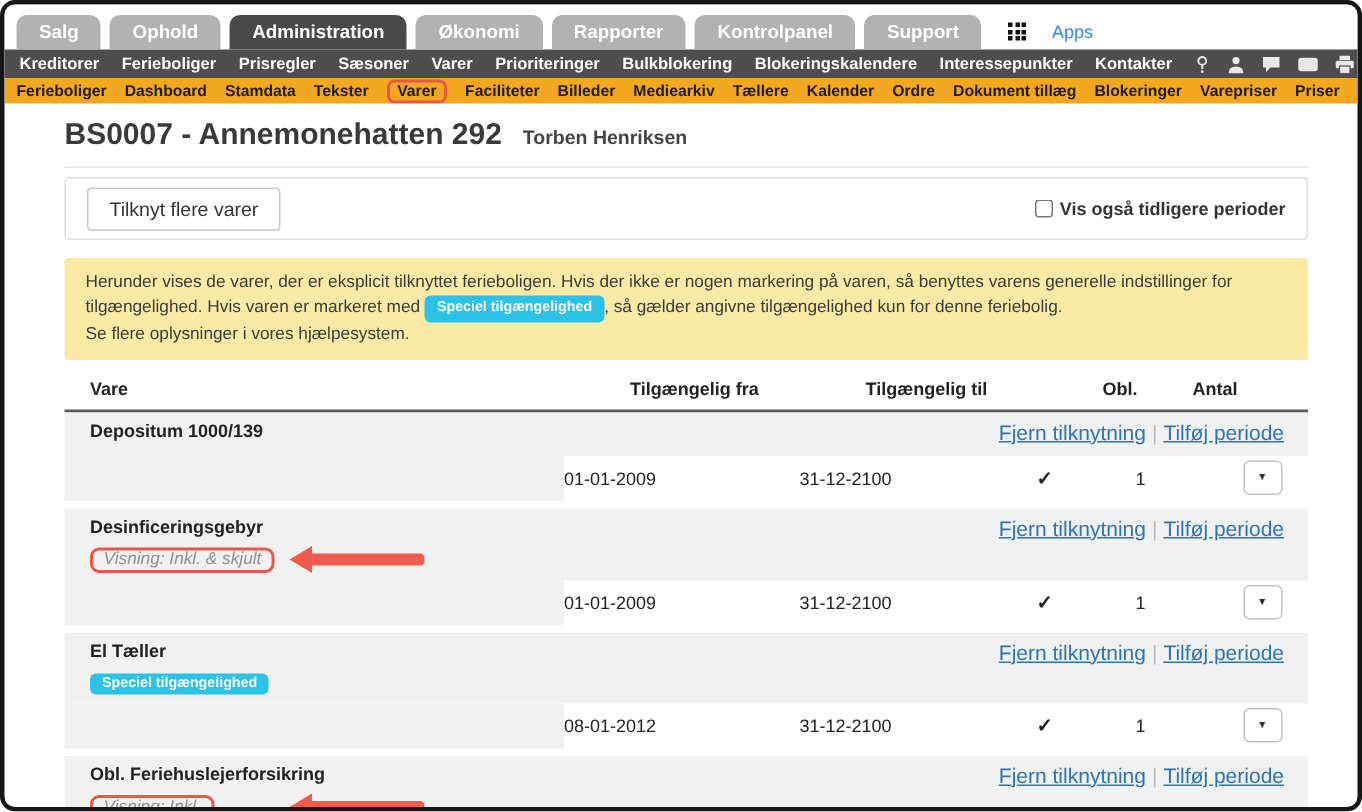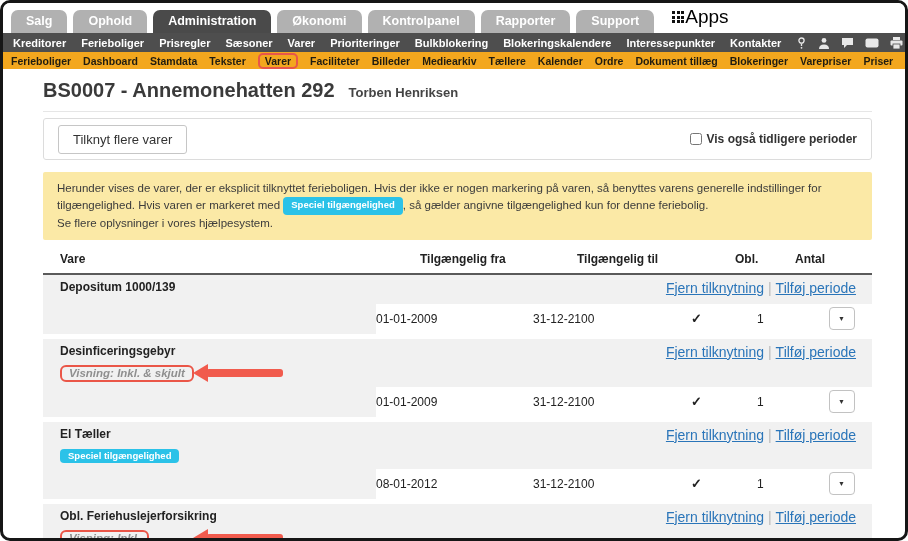--- a/index.html
+++ b/index.html
@@ -9,21 +9,21 @@
     overflow: hidden; background: #fff; position: relative;
   }
   
   .topnav { display: flex; align-items: flex-end; height: 30px; background: #fff; padding-left: 8px; }
   .tab {
     height: 23px; line-height: 23px; padding: 0 15px; margin-right: 6px;
     border-radius: 7px 7px 0 0; background: #b1b1b1; color: #fff;
     font-weight: bold; font-size: 12.5px; cursor: default; white-space: nowrap;
   }
   .tab.active { background: #4a4a4a; }
-  .apps { display: flex; align-items: center; gap: 1px; margin: 0 0 5px 12px; color: #000000; font-size: 19px; }
+  .apps { display: flex; align-items: center; gap: 17px; margin: 0 0 5px 12px; color: #3b82f6; font-size: 12px; }
   .grid-icon { display: grid; grid-template-columns: repeat(3, 3px); grid-gap: 1.5px; }
   .grid-icon i { width: 3px; height: 3px; background: #111; display: block; }
   
   .menubar { height: 19px; background: #4e4e4e; display: flex; align-items: center; padding: 0 10px; }
   .menu-item { color: #fff; font-size: 11px; font-weight: bold; margin-right: 15px; white-space: nowrap; }
   .menubar-right { margin-left: auto; display: flex; align-items: center; gap: 11px; }
   .mb-icon { color: #e8e8e8; font-size: 11px; line-height: 1; display: flex; align-items: center; }
   
   .submenu { height: 17px; background: #f3a71e; display: flex; align-items: center; padding: 0 8px; overflow: hidden; }
   .sub-item { font-size: 10.5px; font-weight: 600; color: #201c10; margin-right: 12px; white-space: nowrap; }
@@ -65,21 +65,21 @@
   .col-act   { flex: 1; }
   .group-head { background: #f1f1f1; display: flex; justify-content: space-between; align-items: flex-start;
                 padding: 5px 16px 1px 17px; gap: 45px; }
   .group-name { font-size: 12px; font-weight: bold; color: #222; }
   .group-links { font-size: 14px; white-space: nowrap; }
   .group-links a { color: #2a75b9; text-decoration: underline; cursor: pointer; }
   .link-sep { color: #b9b9b9; margin: 0 4px; text-decoration: none; }
   .group-sub { background: #f1f1f1; padding: 2px 16px 5px 17px; position: relative; min-height: 5px; }
   .note-box {
     display: inline-block; border: 2px solid #ea5648; border-radius: 6px; padding: 0 7px 1px;
-    font-style: italic; color: #8f8f8f; font-size: 11.5px; font-weight: bold;
+    font-style: italic; color: #8f8f8f; font-size: 11.5px;
   }
   .annot-arrow { position: absolute; top: 3px; left: 150px; width: 90px; height: 18px; }
   .annot-arrow .shaft { position: absolute; left: 13px; top: 5px; right: 0; height: 8px;
                         background: #f15b4d; border-radius: 3px; }
   .annot-arrow .head { position: absolute; left: 0; top: 0; width: 0; height: 0;
                        border-top: 9px solid transparent; border-bottom: 9px solid transparent;
                        border-right: 15px solid #f15b4d; }
   .period-row { display: flex; align-items: center; height: 30px; }
   .period-row .cell-left { flex: 0 0 333px; background: #f1f1f1; height: 100%; }
   .period-right { flex: 1; display: flex; align-items: center; background: #fff; height: 100%;
@@ -98,22 +98,22 @@
 <body>
 
 <div class="screen">
 
   <div class="topnav">
     <div id="tabs-mount" style="display:flex;align-items:flex-end;">
         <div class="tab">Salg</div>
         <div class="tab">Ophold</div>
         <div class="tab active">Administration</div>
         <div class="tab">Økonomi</div>
+        <div class="tab">Rapporter</div>
         <div class="tab">Kontrolpanel</div>
-        <div class="tab">Rapporter</div>
         <div class="tab">Support</div>
       </div>
     <div class="apps">
       <span class="grid-icon">
         <i></i>
           <i></i>
           <i></i>
           <i></i>
           <i></i>
           <i></i>

